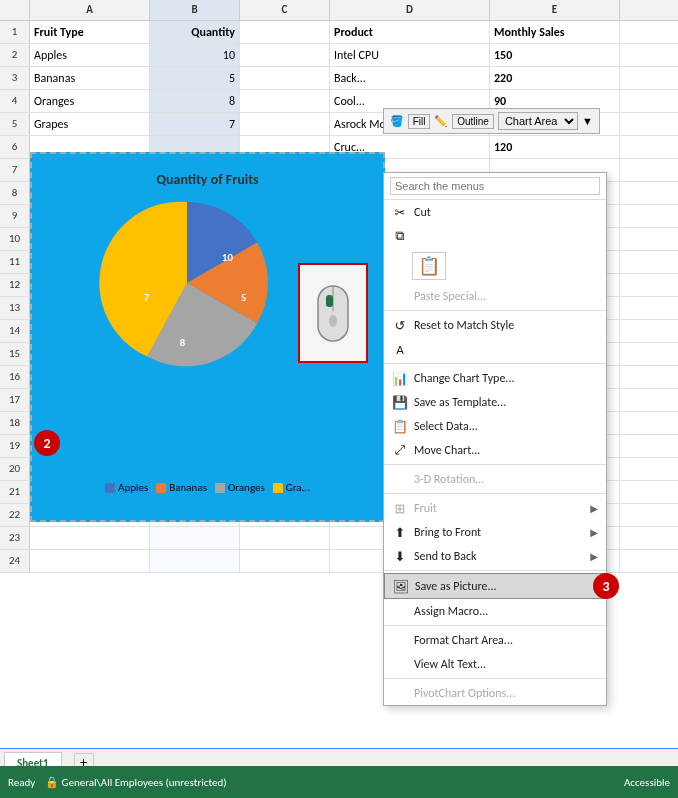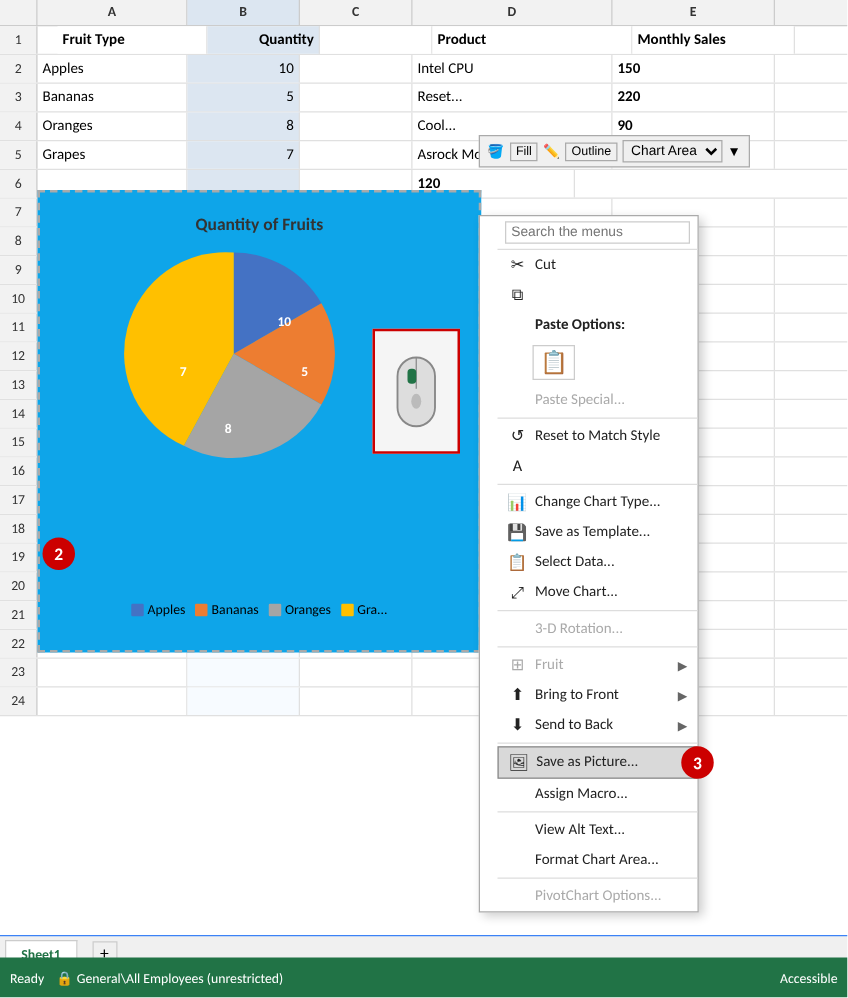--- a/index.html
+++ b/index.html
@@ -38,21 +38,21 @@
     
     .mouse-icon-box { position: absolute; right: 10px; top: 70px; width: 70px; height: 100px; border: 2px solid #c00; background: #f5f5f5; display: flex; align-items: center; justify-content: center; }
     
     
     .cursor-box { position: absolute; left: 35px; top: 250px; width: 50px; height: 50px; border: 2px solid #c00; background: #f5f5f5; display: flex; align-items: center; justify-content: center; }
     
     
     .badge { position: absolute; width: 26px; height: 26px; border-radius: 50%; background: #c00; color: white; font-weight: bold; font-size: 14px; display: flex; align-items: center; justify-content: center; z-index: 20; }
 
     
-    .context-menu { position: absolute; left: 383px; top: 172px; width: 176px; background: #fff; border: 1px solid #aaa; box-shadow: 3px 3px 8px rgba(0,0,0,0.2); z-index: 100; padding-left: 14px; }
+    .context-menu { position: absolute; left: 383px; top: 172px; width: 224px; background: #fff; border: 1px solid #aaa; box-shadow: 3px 3px 8px rgba(0,0,0,0.2); z-index: 100; }
     .menu-search { padding: 4px 6px; border-bottom: 1px solid #ddd; }
     .menu-search input { width: 100%; border: 1px solid #ccc; padding: 2px 4px; font-size: 11px; }
     .menu-item { display: flex; align-items: center; padding: 4px 8px; font-size: 12px; cursor: pointer; color: #222; gap: 6px; }
     .menu-item.disabled { color: #aaa; }
     .menu-item.highlighted { background: #d9d9d9; font-weight: normal; }
     .menu-separator { height: 1px; background: #ddd; margin: 2px 0; }
     .menu-item .menu-icon { width: 16px; height: 16px; display: flex; align-items: center; justify-content: center; font-size: 13px; flex-shrink: 0; }
     .menu-item .arrow { margin-left: auto; color: #666; font-size: 10px; }
     .menu-item-label { flex: 1; }
 
@@ -75,42 +75,42 @@
     <div class="row-num-header"></div>
     <div class="col-header col-a">A</div>
     <div class="col-header col-b" style="background:#dce6f1;">B</div>
     <div class="col-header col-c">C</div>
     <div class="col-header col-d">D</div>
     <div class="col-header col-e">E</div>
   </div>
 
   <div class="spreadsheet-row header-row">
     <div class="row-num">1</div>
-    <div class="cell cell-a" style="font-weight:bold;margin-left:16px;">Fruit Type</div>
+    <div class="cell cell-a" style="font-weight:bold;">Fruit Type</div>
     <div class="cell cell-b" style="font-weight:bold;background:#dce6f1;">Quantity</div>
     <div class="cell cell-c"></div>
     <div class="cell cell-d" style="font-weight:bold;">Product</div>
     <div class="cell cell-e" style="font-weight:bold;">Monthly Sales</div>
   </div>
 
   <div class="spreadsheet-row">
     <div class="row-num">2</div>
     <div class="cell cell-a">Apples</div>
     <div class="cell cell-b" style="background:#dce6f1;">10</div>
     <div class="cell cell-c"></div>
     <div class="cell cell-d">Intel CPU</div>
     <div class="cell cell-e">150</div>
   </div>
 
   <div class="spreadsheet-row">
     <div class="row-num">3</div>
     <div class="cell cell-a">Bananas</div>
     <div class="cell cell-b" style="background:#dce6f1;">5</div>
     <div class="cell cell-c"></div>
-    <div class="cell cell-d">Reset...</div>
+    <div class="cell cell-d">Back...</div>
     <div class="cell cell-e">220</div>
   </div>
 
   <div class="spreadsheet-row">
     <div class="row-num">4</div>
     <div class="cell cell-a">Oranges</div>
     <div class="cell cell-b" style="background:#dce6f1;">8</div>
     <div class="cell cell-c"></div>
     <div class="cell cell-d">Cool...</div>
     <div class="cell cell-e">90</div>
@@ -123,20 +123,21 @@
     <div class="cell cell-c"></div>
     <div class="cell cell-d">Asrock Motherboard</div>
     <div class="cell cell-e">180</div>
   </div>
 
   <div class="spreadsheet-row">
     <div class="row-num">6</div>
     <div class="cell cell-a"></div>
     <div class="cell cell-b" style="background:#dce6f1;"></div>
     <div class="cell cell-c"></div>
+    <div class="cell cell-d">Cruc...</div>
     <div class="cell cell-e">120</div>
   </div>
 
   <div id="empty-rows">
       <div class="spreadsheet-row">
       <div class="row-num">7</div>
       <div class="cell cell-a"></div>
       <div class="cell cell-b" style="background:#f7fbff;"></div>
       <div class="cell cell-c"></div>
       <div class="cell cell-d"></div>
@@ -357,24 +358,20 @@
 
   <div class="menu-item">
     <span class="menu-icon">✂</span>
     <span class="menu-item-label">Cut</span>
   </div>
 
   <div class="menu-item">
     <span class="menu-icon">⧉</span>
   </div>
 
-  <div class="menu-item">
-    <span class="menu-icon"></span>
-    <span class="menu-item-label" style="font-weight:bold;">Paste Options:</span>
-  </div>
 
   <div class="menu-item">
     <span style="margin-left:20px; font-size:18px; border:1px solid #ccc; padding:2px 5px; color:#aaa;">📋</span>
   </div>
 
   <div class="menu-item disabled">
     <span class="menu-icon"></span>
     <span class="menu-item-label">Paste Special...</span>
   </div>
   <div class="menu-separator"></div>
@@ -443,26 +440,26 @@
   </div>
 
   <div class="menu-item">
     <span class="menu-icon"></span>
     <span class="menu-item-label">Assign Macro...</span>
   </div>
   <div class="menu-separator"></div>
 
   <div class="menu-item">
     <span class="menu-icon"></span>
+    <span class="menu-item-label">Format Chart Area...</span>
+  </div>
+
+  <div class="menu-item">
+    <span class="menu-icon"></span>
     <span class="menu-item-label">View Alt Text...</span>
-  </div>
-
-  <div class="menu-item">
-    <span class="menu-icon"></span>
-    <span class="menu-item-label">Format Chart Area...</span>
   </div>
   <div class="menu-separator"></div>
 
   <div class="menu-item disabled">
     <span class="menu-icon"></span>
     <span class="menu-item-label">PivotChart Options...</span>
   </div>
 </div>
 
 <div class="status-tab-bar">

